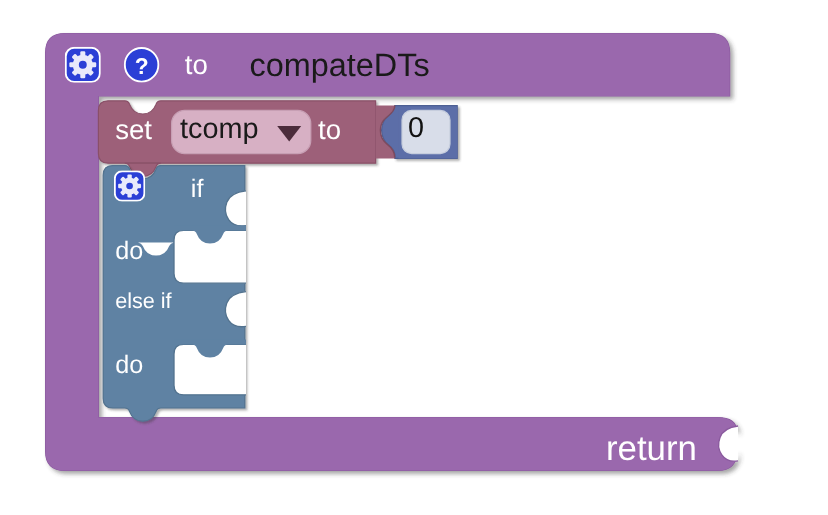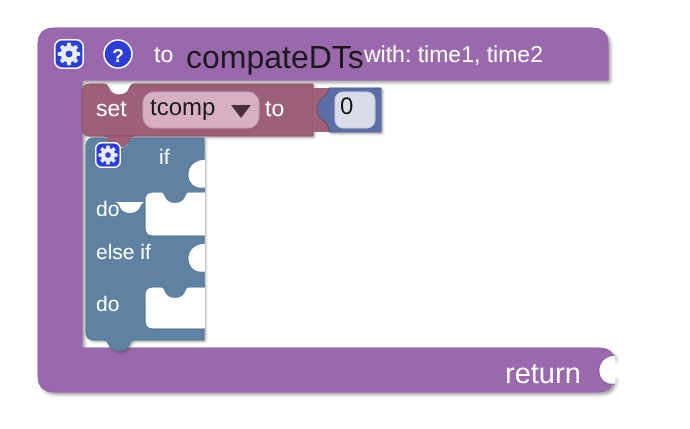--- a/index.html
+++ b/index.html
@@ -36,30 +36,30 @@
     position: absolute;
     white-space: nowrap;
     color: #ffffff;
     font-family: Liberation Sans, sans-serif;
     line-height: 1;
     text-rendering: geometricPrecision;
   }
 
   .t-to-kw       { left: 154px; top: 43px;  font-size: 23px; }
   .t-with        { left: 364px; top: 43px;  font-size: 23px; }
-  .t-procname    { left: 186px; top: 41px;  font-size: 32px; color: #1a1a1a; }
+  .t-procname    { left: 208px; top: 41px;  font-size: 27px; color: #1a1a1a; }
 
   .t-set         { left: 96px;  top: 97px;  font-size: 23px; text-align: center; }
   .t-varname     { left: 150px; top: 96px;  font-size: 24px; color: #1a1a1a; }
   .t-to2         { left: 265px; top: 97px;  font-size: 23px; }
   .t-numval      { left: 340px; top: 95px;  font-size: 24px; color: #111111; }
 
   .t-if          { left: 159px; top: 147px; font-size: 21px; }
   .t-do1         { left: 96px;  top: 199px; font-size: 21px; }
-  .t-elseif      { left: 96px;  top: 242px; font-size: 21px; }
+  .t-elseif      { left: 96px;  top: 242px; font-size: 18px; }
   .t-do2         { left: 96px;  top: 294px; font-size: 21px; }
 
   .t-return      { left: 505px; top: 360px; font-size: 29px; }
 
   
   .icon-btn {
     position: absolute;
     display: block;
   }
   .gear-head  { left: 54px;  top: 39px;  width: 30px; height: 30px; }
@@ -406,21 +406,20 @@
           <rect x="-11" y="-2.1" width="5" height="4.2" rx="1" transform="rotate(45)"></rect>
           <rect x="6" y="-2.1" width="5" height="4.2" rx="1" transform="rotate(45)"></rect>
         </g>
         <circle cx="0" cy="0" r="3.2" fill="#2b3fd6"></circle>
       </g>
     </svg>
   </span>
 
   <span class="txt t-to-kw">to</span>
   <span class="txt t-procname">compateDTs</span>
-  <span class="txt t-with">with: time1, time2</span>
 
   <span class="txt t-set">set</span>
   <span class="txt t-varname">tcomp</span>
   <span class="txt t-to2">to</span>
   <span class="txt t-numval">0</span>
 
   <span class="txt t-if">if</span>
   <span class="txt t-do1">do</span>
   <span class="txt t-elseif">else if</span>
   <span class="txt t-do2">do</span>

